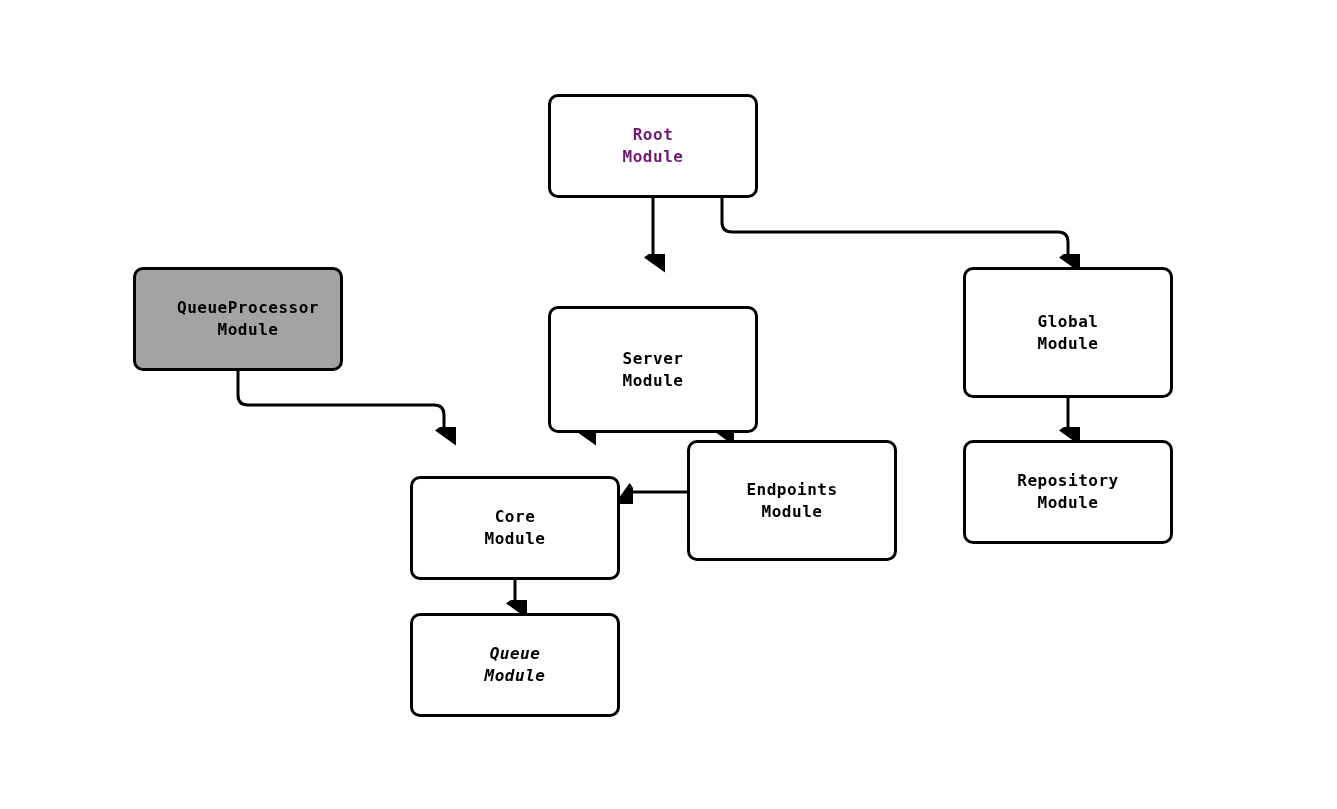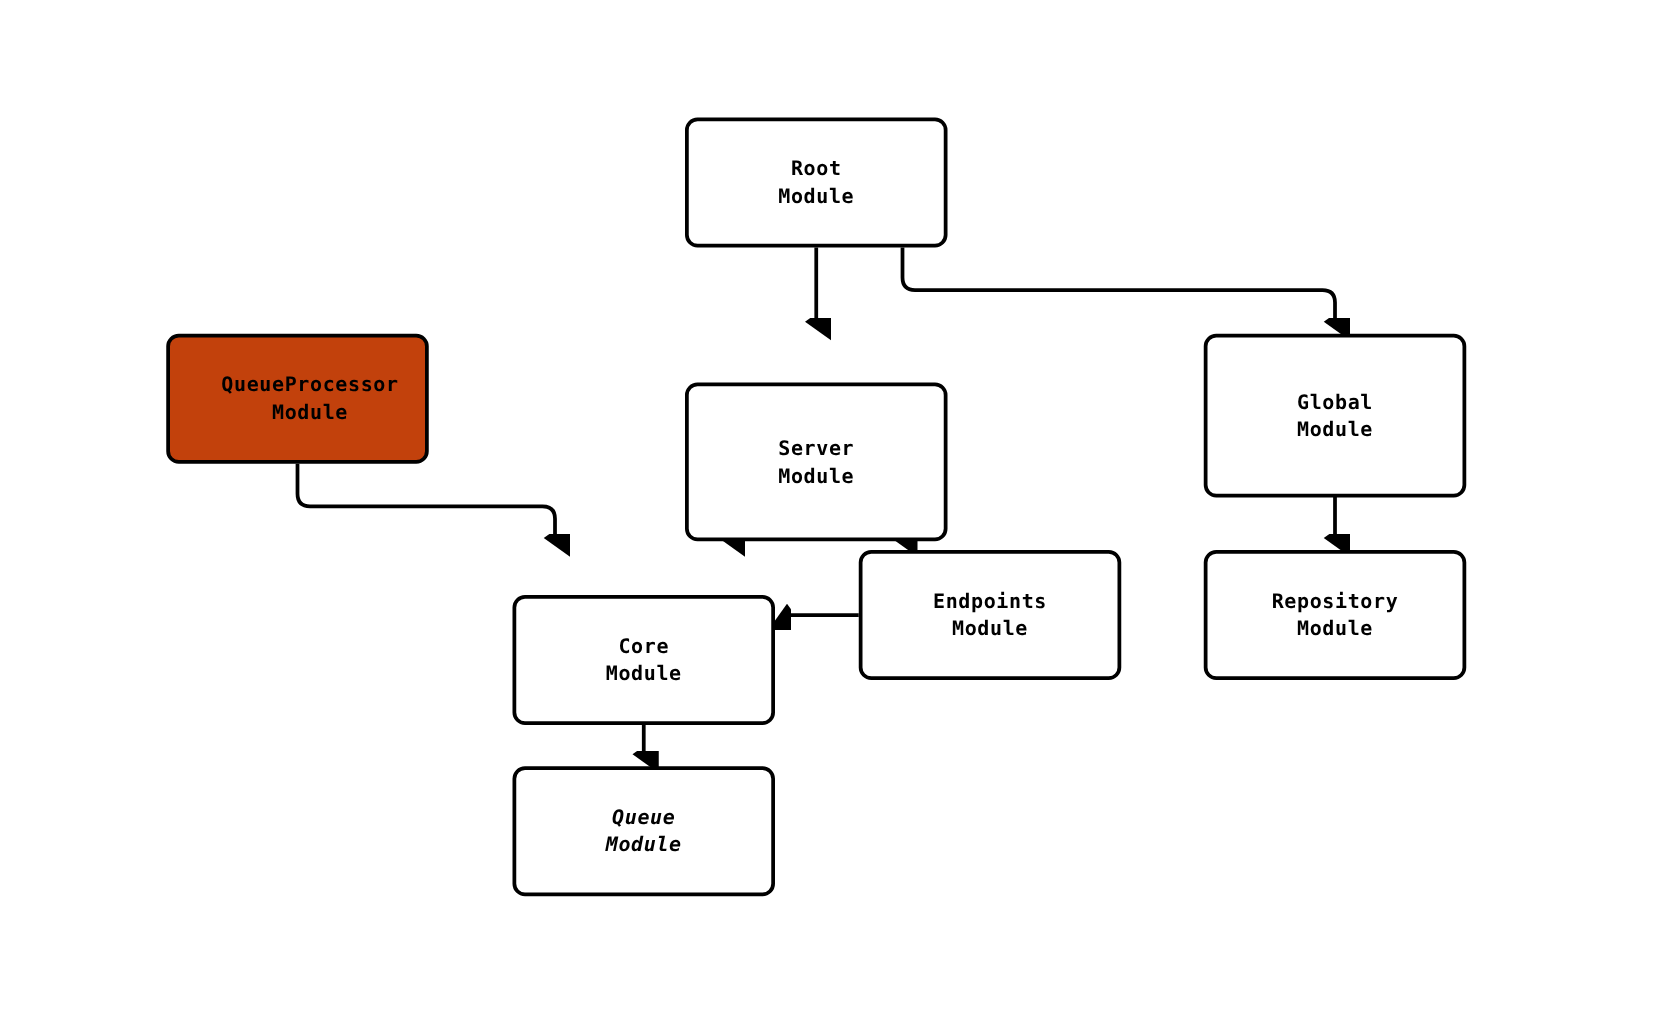--- a/index.html
+++ b/index.html
@@ -72,46 +72,46 @@
 
     <path fill="none" stroke="#000000" stroke-width="3" stroke-linecap="butt" stroke-linejoin="round" marker-end="url(#arrow-down)" d="M 722 371 L 722 431"></path>
 
     <path fill="none" stroke="#000000" stroke-width="3" stroke-linecap="butt" stroke-linejoin="round" marker-end="url(#arrow-left)" d="M 687 492 L 629 492"></path>
 
     <path fill="none" stroke="#000000" stroke-width="3" stroke-linecap="butt" stroke-linejoin="round" marker-end="url(#arrow-down)" d="M 1068 371 L 1068 431"></path>
 
     <path fill="none" stroke="#000000" stroke-width="3" stroke-linecap="butt" stroke-linejoin="round" marker-end="url(#arrow-down)" d="M 515 544 L 515 604"></path>
   </svg>
 
-  <div class="node" style="left: 548px; top: 94px; width: 210px; height: 104px; background: rgb(255, 255, 255); border-color: rgb(0, 0, 0); border-width: 3px; color: #000000;">
+  <div class="node" style="left: 548px; top: 94px; width: 210px; height: 104px; background: rgb(255, 255, 255); border-color: rgb(0, 0, 0); border-width: 3px; color: #701a75;">
     <span class="line1">Root</span>
     <span class="line2">Module</span>
   </div>
 
-  <div class="node" style="left: 133px; top: 267px; width: 210px; height: 104px; background: #c2410c; border-color: rgb(0, 0, 0); border-width: 3px; color: rgb(0, 0, 0); padding-left: 20px;">
+  <div class="node" style="left: 133px; top: 267px; width: 210px; height: 104px; background: #a3a3a3; border-color: rgb(0, 0, 0); border-width: 3px; color: rgb(0, 0, 0); padding-left: 20px;">
     <span class="line1">QueueProcessor</span>
     <span class="line2">Module</span>
   </div>
 
   <div class="node" style="left: 548px; top: 267px; width: 210px; height: 127px; background: rgb(255, 255, 255); border-color: rgb(0, 0, 0); border-width: 3px; color: rgb(0, 0, 0); margin-top: 39px;">
     <span class="line1">Server</span>
     <span class="line2">Module</span>
   </div>
 
   <div class="node" style="left: 963px; top: 267px; width: 210px; height: 131px; background: rgb(255, 255, 255); border-color: rgb(0, 0, 0); border-width: 3px; color: rgb(0, 0, 0);">
     <span class="line1">Global</span>
     <span class="line2">Module</span>
   </div>
 
   <div class="node" style="left: 410px; top: 440px; width: 210px; height: 104px; background: rgb(255, 255, 255); border-color: rgb(0, 0, 0); border-width: 3px; color: rgb(0, 0, 0); margin-top: 36px;">
     <span class="line1">Core</span>
     <span class="line2">Module</span>
   </div>
 
-  <div class="node" style="left: 687px; top: 440px; width: 210px; height: 104px; background: rgb(255, 255, 255); border-color: rgb(0, 0, 0); border-width: 3px; color: rgb(0, 0, 0);">
+  <div class="node" style="left: 687px; top: 440px; width: 210px; height: 121px; background: rgb(255, 255, 255); border-color: rgb(0, 0, 0); border-width: 3px; color: rgb(0, 0, 0);">
     <span class="line1">Endpoints</span>
     <span class="line2">Module</span>
   </div>
 
   <div class="node" style="left: 963px; top: 440px; width: 210px; height: 104px; background: rgb(255, 255, 255); border-color: rgb(0, 0, 0); border-width: 3px; color: rgb(0, 0, 0); text-align: center;">
     <span class="line1">Repository</span>
     <span class="line2">Module</span>
   </div>
 
   <div class="node" style="left: 410px; top: 613px; width: 210px; height: 104px; background: rgb(255, 255, 255); border-color: rgb(0, 0, 0); border-width: 3px; color: rgb(0, 0, 0); font-style: italic;">

